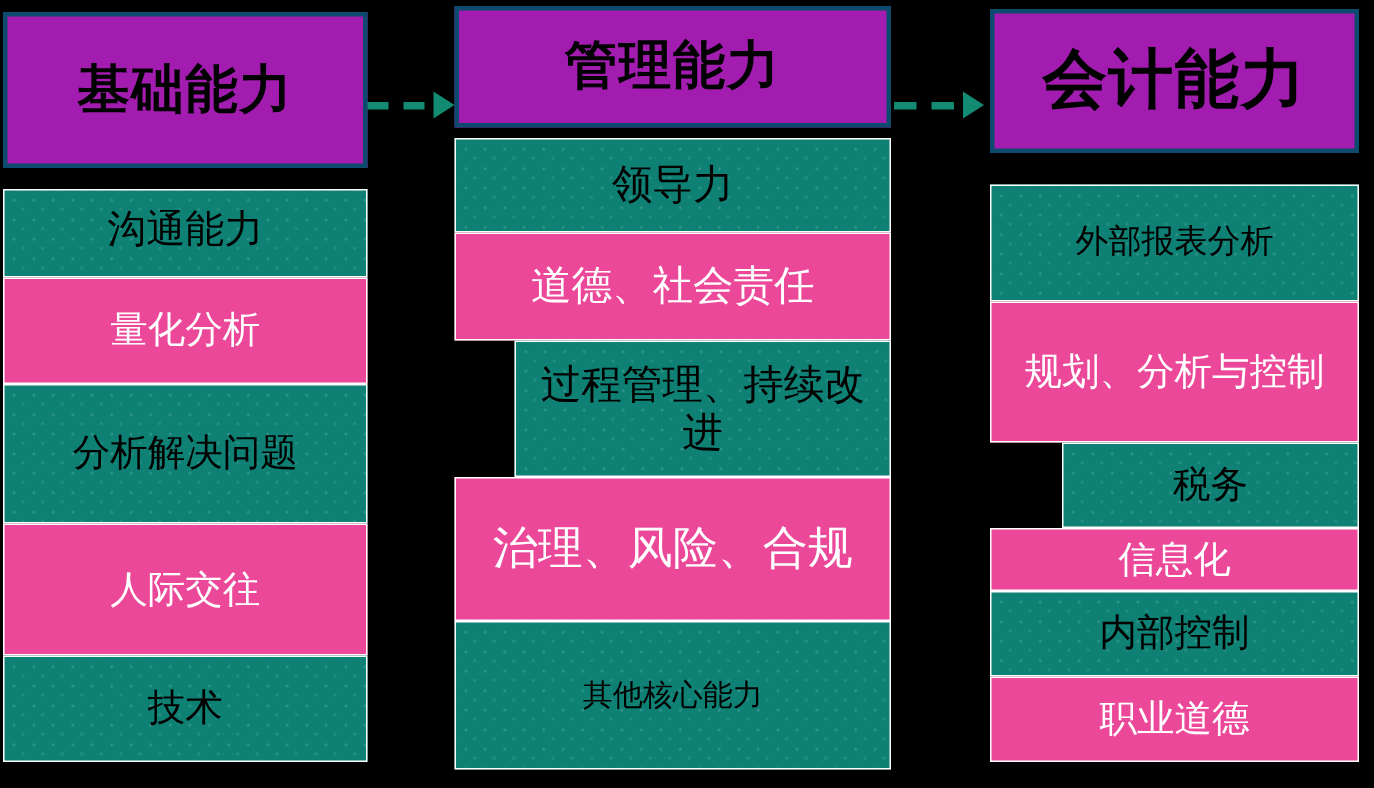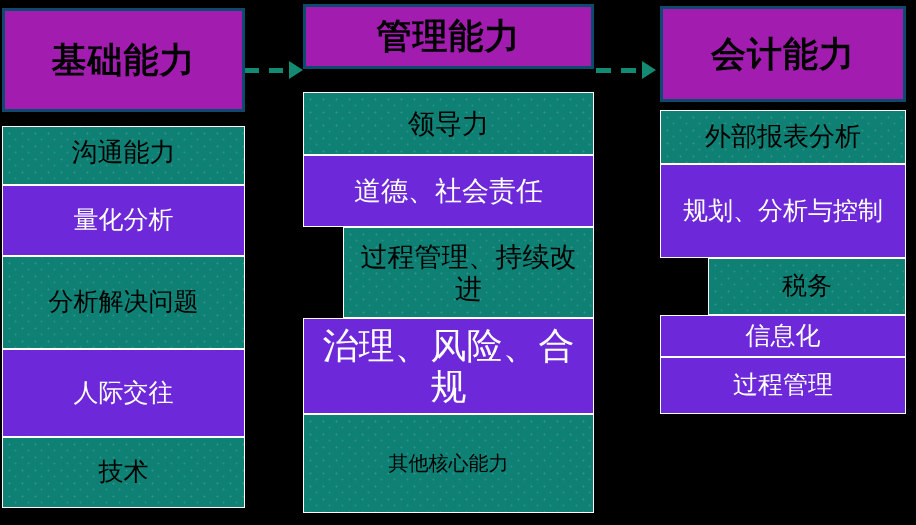--- a/index.html
+++ b/index.html
@@ -72,21 +72,21 @@
     background-color: #0E8074;
     background-image:
       radial-gradient(circle, rgba(255,255,255,0.16) 0.9px, transparent 1.1px),
       radial-gradient(circle, rgba(255,255,255,0.12) 0.9px, transparent 1.1px);
     background-size: 13px 13px, 13px 13px;
     background-position: 0 0, 6px 6px;
     color: #000000;
   }
 
   .row.navy {
-    background-color: #6d28d9;
+    background-color: #ec4899;
     color: #ffffff;
   }
 
   .row .label {
     display: block;
     width: 100%;
   }
 
   
   .arrow {
@@ -141,62 +141,65 @@
 
   <div class="arrow" style="left:245px; top:60px; width:58px;">
     <span class="seg" style="width:14px;"></span>
     <span class="gap"></span>
     <span class="seg" style="width:14px;"></span>
     <span class="gap" style="width:6px;"></span>
     <span class="head"></span>
   </div>
 
   <div class="column" style="left:303px; top:4px; width:291px; height:509px;">
-    <div class="col-header" style="height:65px; font-size:35px;">管理能力</div>
+    <div class="col-header" style="height:81px; font-size:35px;">管理能力</div>
   </div>
   <div class="rows" style="left:303px; top:92px; width:291px; height:497px;">
     <div class="row teal" style="height:63px; font-size:27px;">
       <span class="label">领导力</span>
     </div>
     <div class="row navy" style="height:72px; font-size:27px;">
       <span class="label">道德、社会责任</span>
     </div>
     <div class="row teal" style="height:91px; font-size:27px;margin-left:40px;">
       <span class="label">过程管理、持续改进</span>
     </div>
-    <div class="row navy" style="height:96px; font-size:36px;">
+    <div class="row navy" style="height:96px; font-size:30px;">
       <span class="label">治理、风险、合规</span>
     </div>
     <div class="row teal" style="height:99px; font-size:20px;">
       <span class="label">其他核心能力</span>
     </div>
   </div>
 
   <div class="arrow" style="left:596px; top:60px; width:62px;">
     <span class="seg" style="width:15px;"></span>
     <span class="gap"></span>
     <span class="seg" style="width:15px;"></span>
     <span class="gap" style="width:6px;"></span>
     <span class="head"></span>
   </div>
 
   <div class="column" style="left:660px; top:6px; width:246px; height:509px;">
-    <div class="col-header" style="height:96px; font-size:35px;">会计能力</div>
+    <div class="col-header" style="height:96px; font-size:43px;">会计能力</div>
   </div>
   <div class="rows" style="left:660px; top:110px; width:246px; height:405px;">
-    <div class="row teal" style="height:54px; font-size:26px;">
+    <div class="row teal" style="height:78px; font-size:22px;margin-top:13px;">
       <span class="label">外部报表分析</span>
     </div>
     <div class="row navy" style="height:94px; font-size:25px;">
       <span class="label">规划、分析与控制</span>
     </div>
     <div class="row teal" style="height:57px; font-size:25px;margin-left:48px;">
       <span class="label">税务</span>
     </div>
     <div class="row navy" style="height:42px; font-size:25px;">
       <span class="label">信息化</span>
     </div>
+    <div class="row teal" style="height:57px; font-size:25px;">
+      <span class="label">内部控制</span>
+    </div>
     <div class="row navy" style="height:57px; font-size:25px;">
-      <span class="label">过程管理</span>
+      <span class="label">职业道德</span>
     </div>
   </div>
 
 </div>
 
 </body></html>

